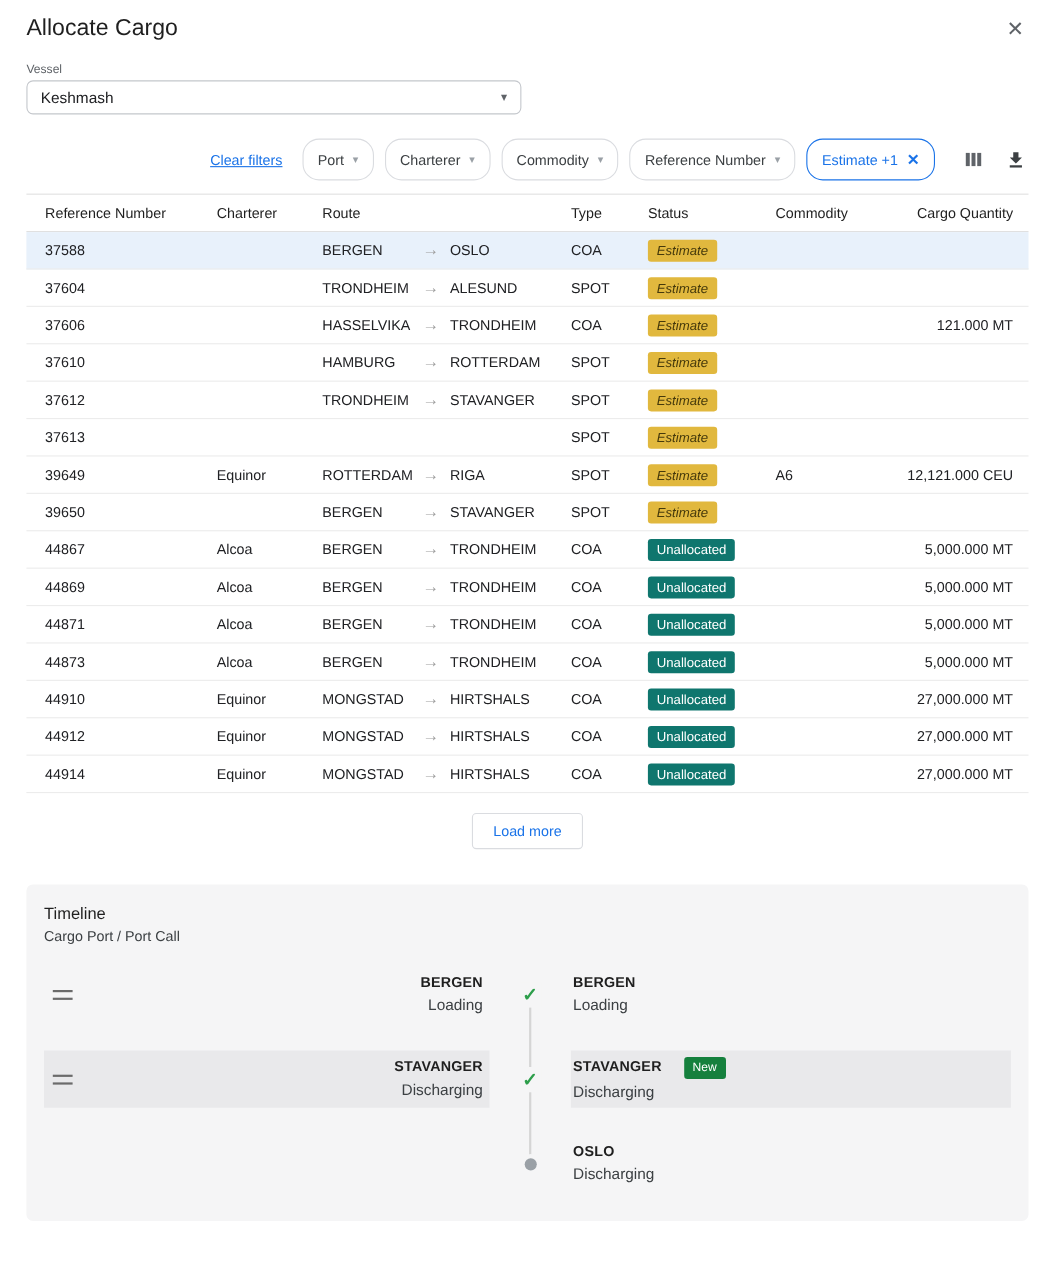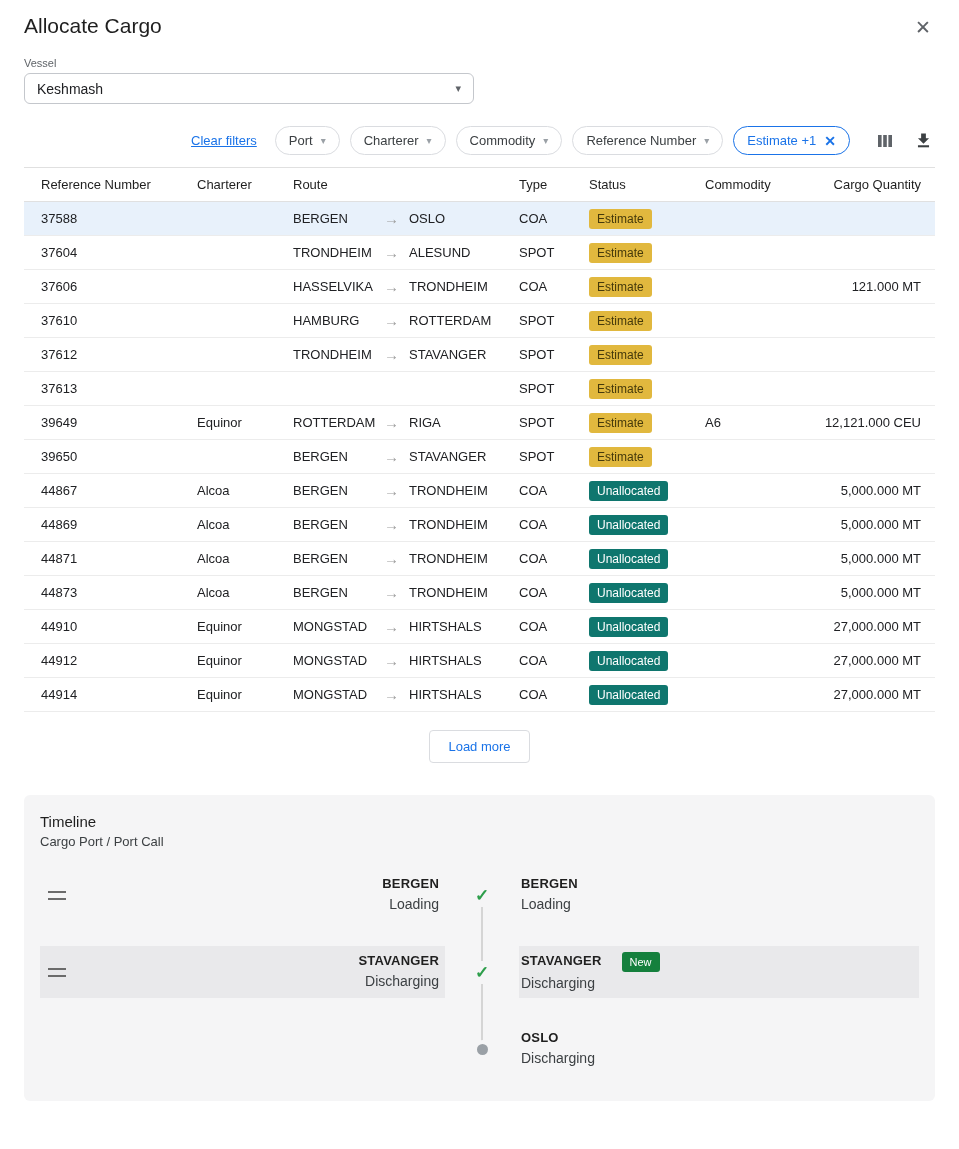--- a/index.html
+++ b/index.html
@@ -26,21 +26,21 @@
     display: flex; align-items: center; justify-content: space-between;
     padding: 0 12px; font-size: 14px; background: #fff; cursor: pointer;
   }
   .select .caret { color: #5f6368; font-size: 11px; }
 
   
   .filter-row { margin-top: 22px; display: flex; align-items: center; justify-content: flex-end; gap: 10px; }
   .clear-filters { color: #1a73e8; font-size: 13px; text-decoration: underline; cursor: pointer; margin-right: 8px; white-space: nowrap; }
   .chips { display: flex; gap: 10px; align-items: center; }
   .chip {
-    height: 29px; padding: 0 13px; border-radius: 15px; border: 1px solid #dadce0;
+    height: 38px; padding: 0 13px; border-radius: 15px; border: 1px solid #dadce0;
     background: #fff; font-size: 13px; color: #3c4043; display: flex; gap: 8px;
     align-items: center; cursor: pointer; font-family: inherit; white-space: nowrap;
   }
   .chip .chip-icon { color: #9aa0a6; font-size: 10px; }
   .chip.active { border-color: #1a73e8; color: #1a73e8; }
   .chip.active .chip-icon { color: #1a73e8; font-size: 14px; font-weight: bold; }
   .toolbar-icons { display: flex; gap: 16px; margin-left: 14px; align-items: center; }
   .icon-btn { background: none; border: none; cursor: pointer; padding: 2px; display: flex; }
 
   
@@ -53,21 +53,21 @@
     padding: 0 14px 0 17px;
   }
   .thead { border-bottom: 1px solid #e0e0e0; font-size: 13px; font-weight: 500; color: #1f1f1f; }
   .trow { border-bottom: 1px solid #ececec; font-size: 13px; cursor: pointer; }
   .trow.selected { background: #e8f1fb; }
   .td.route { display: flex; align-items: center; }
   .route .origin { width: 91px; }
   .route .route-arrow { width: 25px; color: #9e9e9e; font-size: 15px; }
   .qty { text-align: right; }
   .badge { display: inline-block; padding: 4px 8px; border-radius: 3px; font-size: 12px; line-height: 1; }
-  .badge-estimate { background: #e1b83e; color: #45390b; }
+  .badge-estimate { background: #e1b83e; color: #45390b; font-style: italic; }
   .badge-unallocated { background: #0f766e; color: #ffffff; }
 
   
   .load-more-wrap { text-align: center; margin-top: 18px; }
   .load-more {
     padding: 8px 18px; border: 1px solid #dadce0; color: #1a73e8; border-radius: 4px;
     background: #fff; font-size: 13px; cursor: pointer; font-family: inherit;
   }
 
   

